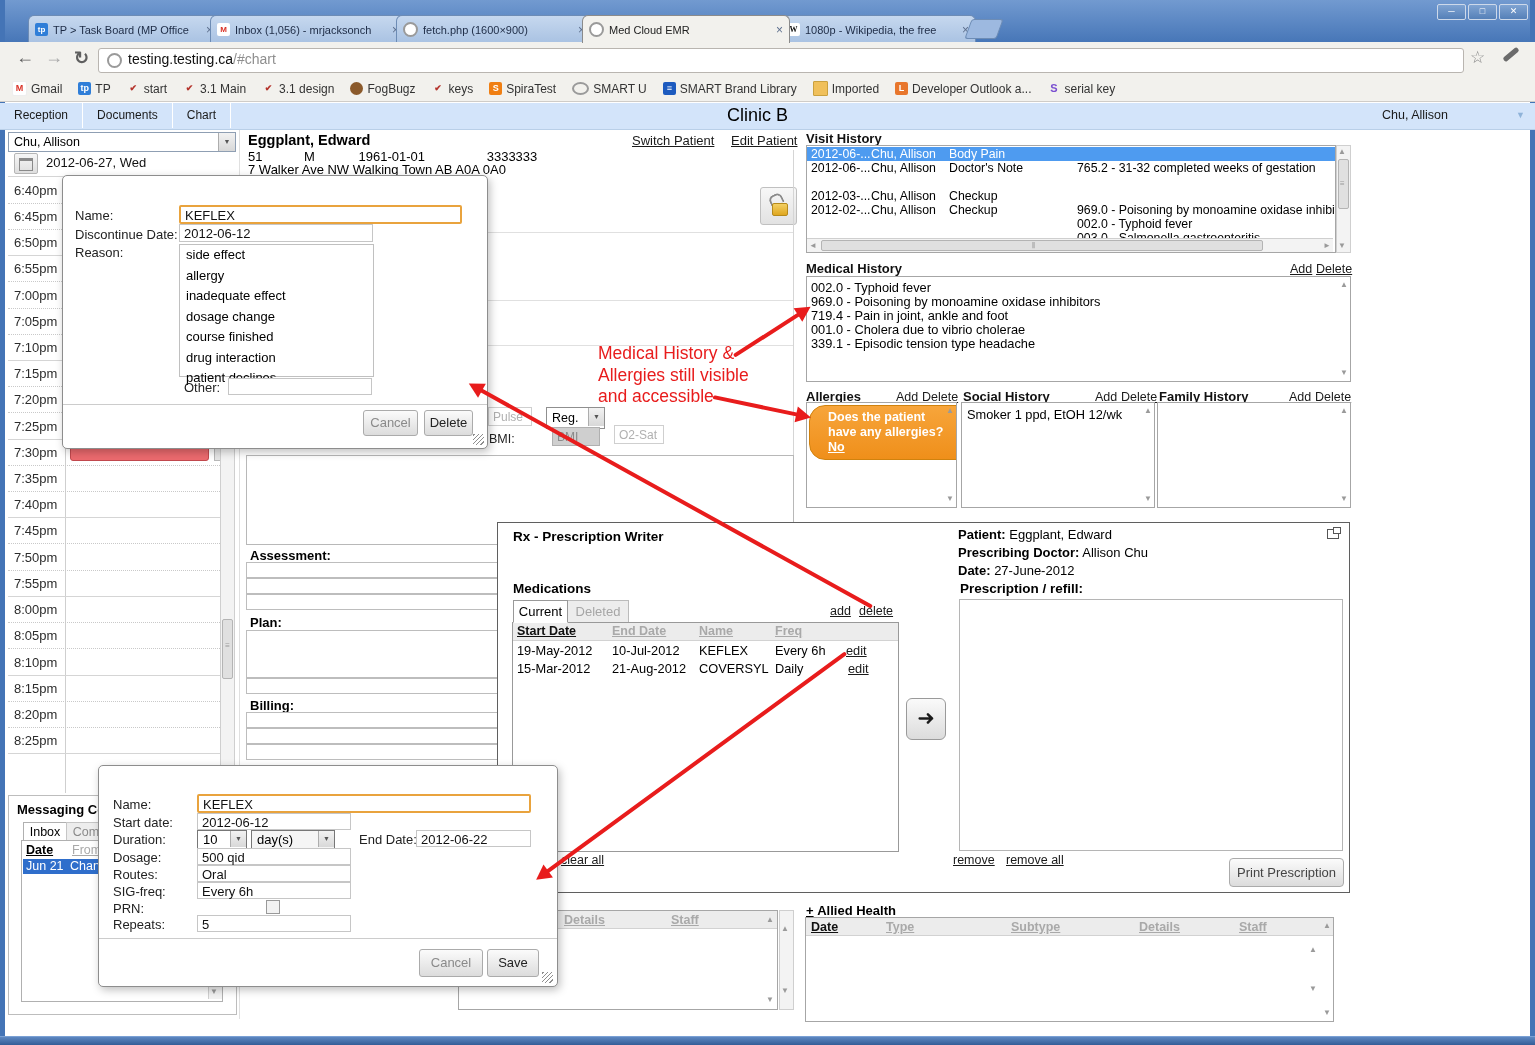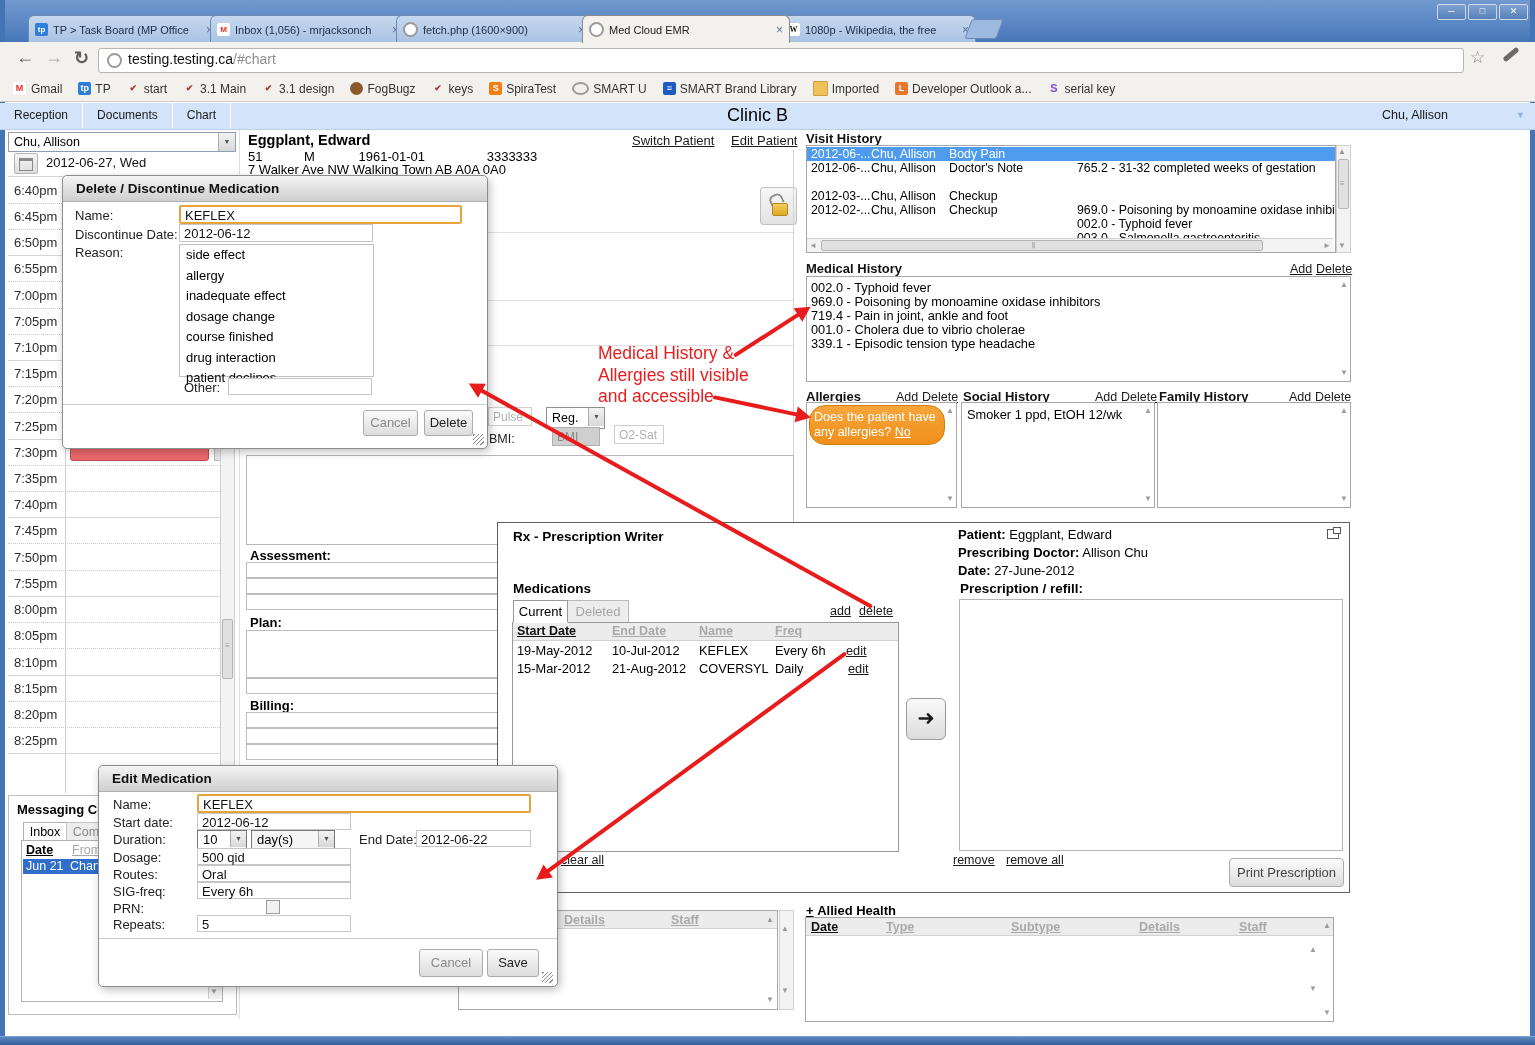--- a/index.html
+++ b/index.html
@@ -355,21 +355,21 @@
     <div class="a nw" style="left:4px;top:45px;font-size:12.8px;">001.0 - Cholera due to vibrio cholerae</div>
     <div class="a nw" style="left:4px;top:59px;font-size:12.8px;">339.1 - Episodic tension type headache</div>
     <span class="sar a" style="right:2px;top:2px;">▲</span>
     <span class="sar a" style="right:2px;bottom:2px;">▼</span>
   </div>
 
   <div class="a ptitle" style="left:806px;top:389px;">Allergies</div>
   <div class="a lk" style="left:896px;top:390px;font-size:12.5px;">Add</div>
   <div class="a lk" style="left:922px;top:390px;font-size:12.5px;">Delete</div>
   <div class="a box clip" style="left:806px;top:402px;width:149px;height:104px;">
-    <div class="a" style="left:2px;top:2px;width:126px;background:linear-gradient(#f7a53b,#ef8f1a);border:1px solid #d0820e;border-radius:16px;color:#fff;font-size:12.5px;padding:4px 4px;line-height:15px;">
+    <div class="a" style="left:2px;top:2px;width:126px;background:linear-gradient(#f7a53b,#ef8f1a);border:1px solid #d0820e;border-radius:16px;color:#fff;font-size:12.5px;padding:4px 18px;line-height:15px;font-weight:bold;">
       <span>Does the patient have any allergies?</span>
       <span class="u">No</span>
     </div>
     <span class="sar a" style="right:2px;top:2px;">▲</span>
     <span class="sar a" style="right:2px;bottom:2px;">▼</span>
   </div>
   <div class="a ptitle" style="left:963px;top:389px;">Social History</div>
   <div class="a lk" style="left:1095px;top:390px;font-size:12.5px;">Add</div>
   <div class="a lk" style="left:1121px;top:390px;font-size:12.5px;">Delete</div>
   <div class="a box clip" style="left:961px;top:402px;width:192px;height:104px;">
@@ -472,21 +472,20 @@
         <span class="a" style="left:262px;">Daily</span>
         <span class="a lk" style="left:335px;">edit</span>
       </div>
     </div>
     <div class="a lk" style="left:63px;top:330px;font-size:12.5px;">clear all</div>
 
     <div class="a" style="left:408px;top:175px;width:38px;height:40px;background:linear-gradient(#fafafa,#dcdcdc);border:1px solid #9a9a9a;border-radius:6px;font-size:21px;text-align:center;line-height:38px;color:#1a1a1a;">➜</div>
   </div>
 
   <div class="a dlg" style="left:62px;top:175px;width:424px;height:272px;">
-    <div class="dlghead">Delete / Discontinue Medication</div>
     <span class="a dlbl" style="left:12px;top:32px;">Name:</span>
     <div class="a din orange" style="left:116px;top:29px;width:283px;height:19px;">KEFLEX</div>
     <span class="a dlbl" style="left:12px;top:51px;">Discontinue Date:</span>
     <div class="a din" style="left:116px;top:48px;width:194px;height:18px;">2012-06-12</div>
     <span class="a dlbl" style="left:12px;top:69px;">Reason:</span>
     <div class="a box" style="left:116px;top:68px;width:193px;height:131px;border-color:#c0c0c0;font-size:13px;">
       <div style="padding:2px 6px;height:16.5px;">side effect</div>
       <div style="padding:2px 6px;height:16.5px;">allergy</div>
       <div style="padding:2px 6px;height:16.5px;">inadequate effect</div>
       <div style="padding:2px 6px;height:16.5px;">dosage change</div>
@@ -496,21 +495,20 @@
     </div>
     <span class="a dlbl" style="left:121px;top:204px;">Other:</span>
     <div class="a din" style="left:165px;top:202px;width:144px;height:17px;"></div>
     <div class="a" style="left:0;top:228px;width:424px;height:1px;background:#cccccc;"></div>
     <div class="a btn" style="left:300px;top:234px;width:53px;height:24px;line-height:24px;color:#8a8a8a;">Cancel</div>
     <div class="a btn" style="left:361px;top:234px;width:47px;height:24px;line-height:24px;color:#222;">Delete</div>
     <div class="a grip" style="right:3px;bottom:3px;"></div>
   </div>
 
   <div class="a dlg" style="left:98px;top:765px;width:458px;height:220px;">
-    <div class="dlghead">Edit Medication</div>
     <span class="a dlbl" style="left:14px;top:31px;">Name:</span>
     <div class="a din orange" style="left:98px;top:28px;width:334px;height:19px;">KEFLEX</div>
     <span class="a dlbl" style="left:14px;top:49px;">Start date:</span>
     <div class="a din" style="left:98px;top:47px;width:154px;height:17px;">2012-06-12</div>
     <span class="a dlbl" style="left:14px;top:66px;">Duration:</span>
     <div class="a" style="left:98px;top:64px;width:48px;height:18px;border:1px solid #777;background:#fff;">
       <span style="position:absolute;left:5px;top:1px;font-size:13px;">10</span>
       <span class="selbtn" style="position:absolute;right:0;top:0;width:15px;height:16px;line-height:16px;">▼</span>
     </div>
     <div class="a" style="left:152px;top:64px;width:82px;height:18px;border:1px solid #777;background:#f5f5f5;">

